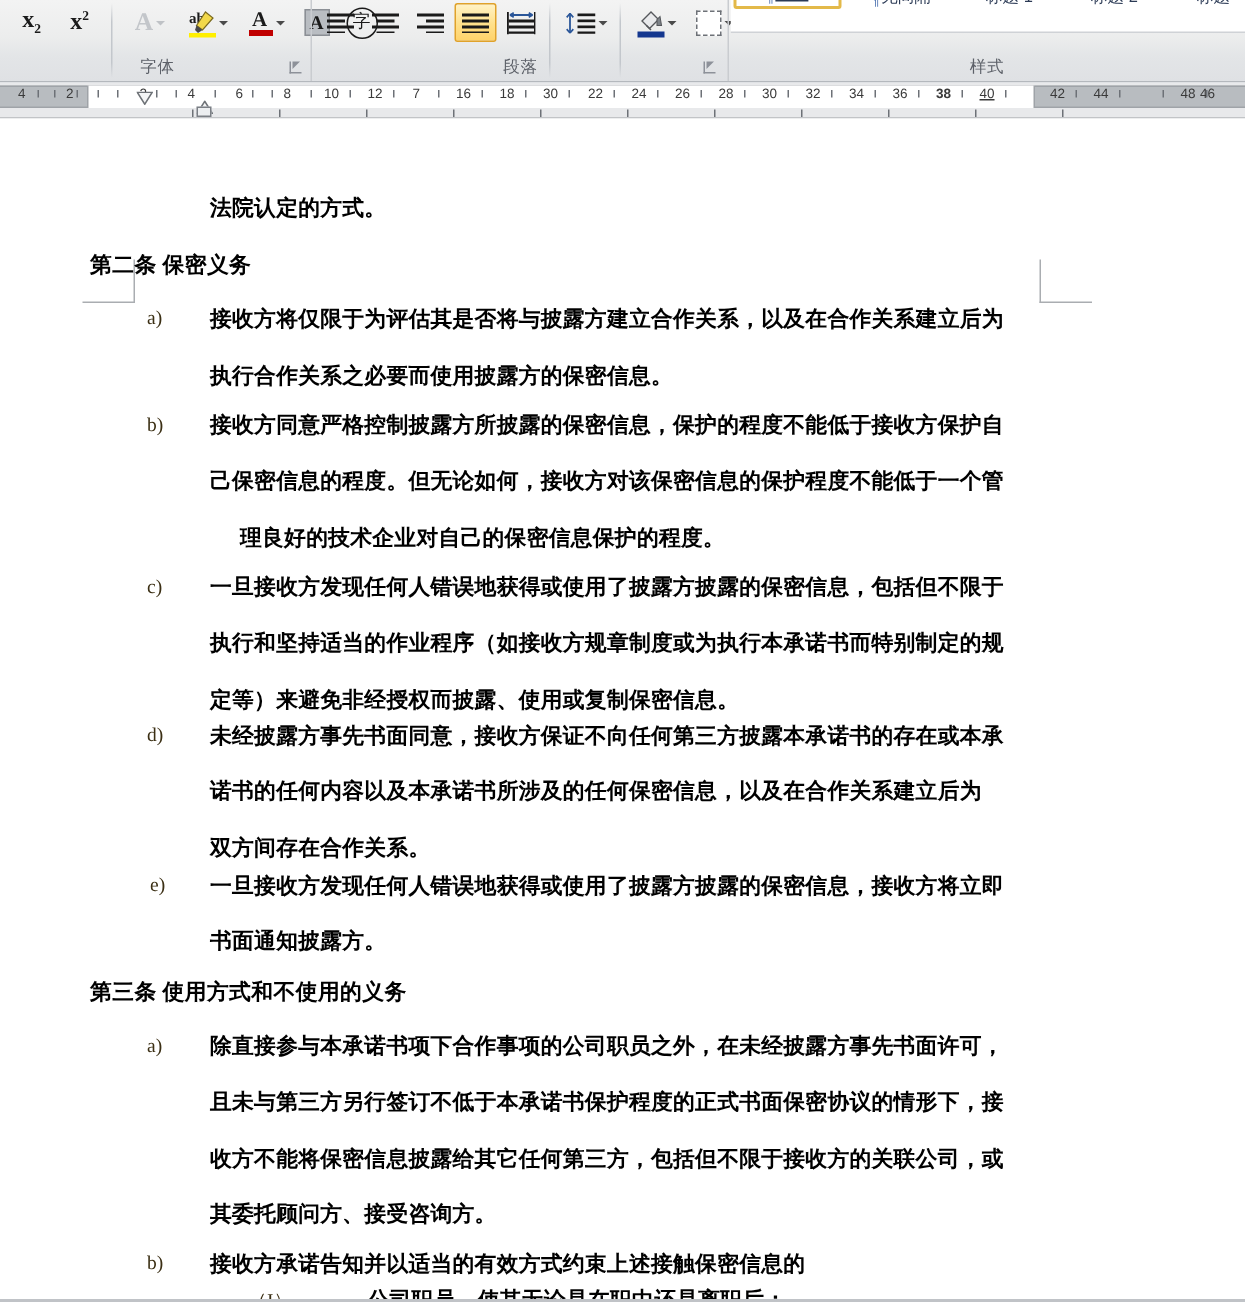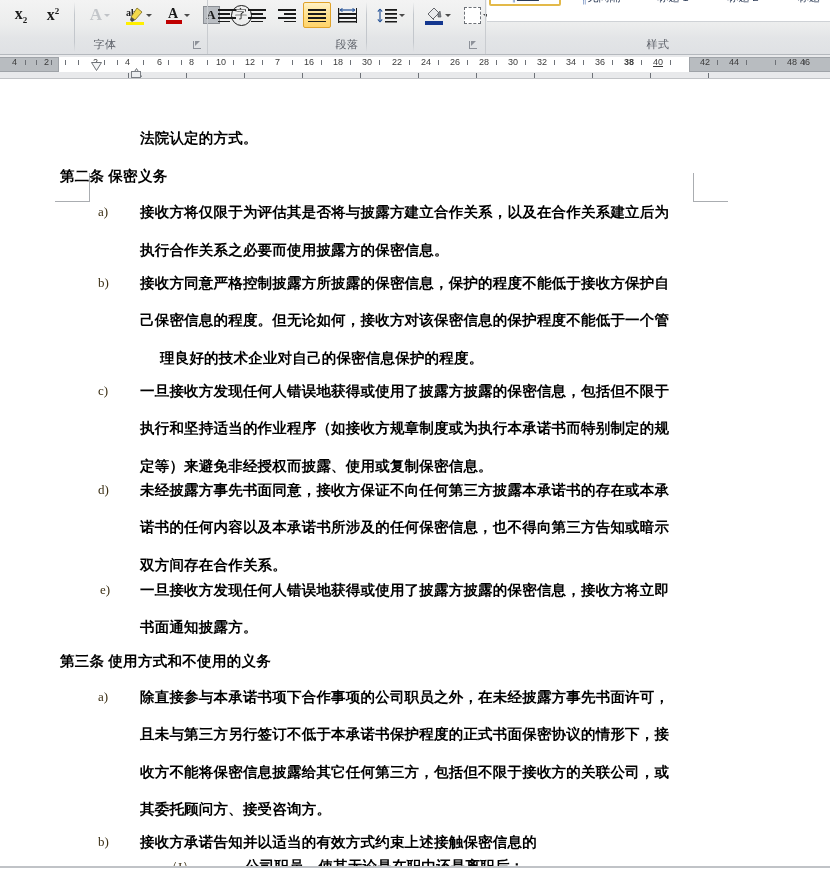--- a/index.html
+++ b/index.html
@@ -427,21 +427,21 @@
     <div class="p body-line" style="left:140px;top:232px;">己保密信息的程度。但无论如何，接收方对该保密信息的保护程度不能低于一个管</div>
     <div class="p body-line" style="left:128px;top:270px;margin-left:32px;">理良好的技术企业对自己的保密信息保护的程度。</div>
 
     <div class="marker" style="left:98px;top:304px;">c)</div>
     <div class="p body-line" style="left:140px;top:303px;">一旦接收方发现任何人错误地获得或使用了披露方披露的保密信息，包括但不限于</div>
     <div class="p body-line" style="left:140px;top:340px;">执行和坚持适当的作业程序（如接收方规章制度或为执行本承诺书而特别制定的规</div>
     <div class="p body-line" style="left:140px;top:378px;">定等）来避免非经授权而披露、使用或复制保密信息。</div>
 
     <div class="marker" style="left:98px;top:403px;">d)</div>
     <div class="p body-line" style="left:140px;top:402px;">未经披露方事先书面同意，接收方保证不向任何第三方披露本承诺书的存在或本承</div>
-    <div class="p body-line" style="left:140px;top:439px;">诺书的任何内容以及本承诺书所涉及的任何保密信息，也不得向第三方告知或暗示</div>
+    <div class="p body-line" style="left:140px;top:439px;">诺书的任何内容以及本承诺书所涉及的任何保密信息，以及在合作关系建立后为</div>
     <div class="p body-line" style="left:140px;top:477px;">双方间存在合作关系。</div>
 
     <div class="marker" style="left:100px;top:503px;">e)</div>
     <div class="p body-line" style="left:140px;top:502px;">一旦接收方发现任何人错误地获得或使用了披露方披露的保密信息，接收方将立即</div>
     <div class="p body-line" style="left:140px;top:539px;">书面通知披露方。</div>
 
     <div class="p heading" style="left:60px;top:573px;">第三条 使用方式和不使用的义务</div>
 
     <div class="marker" style="left:98px;top:610px;">a)</div>
     <div class="p body-line" style="left:140px;top:609px;">除直接参与本承诺书项下合作事项的公司职员之外，在未经披露方事先书面许可，</div>

